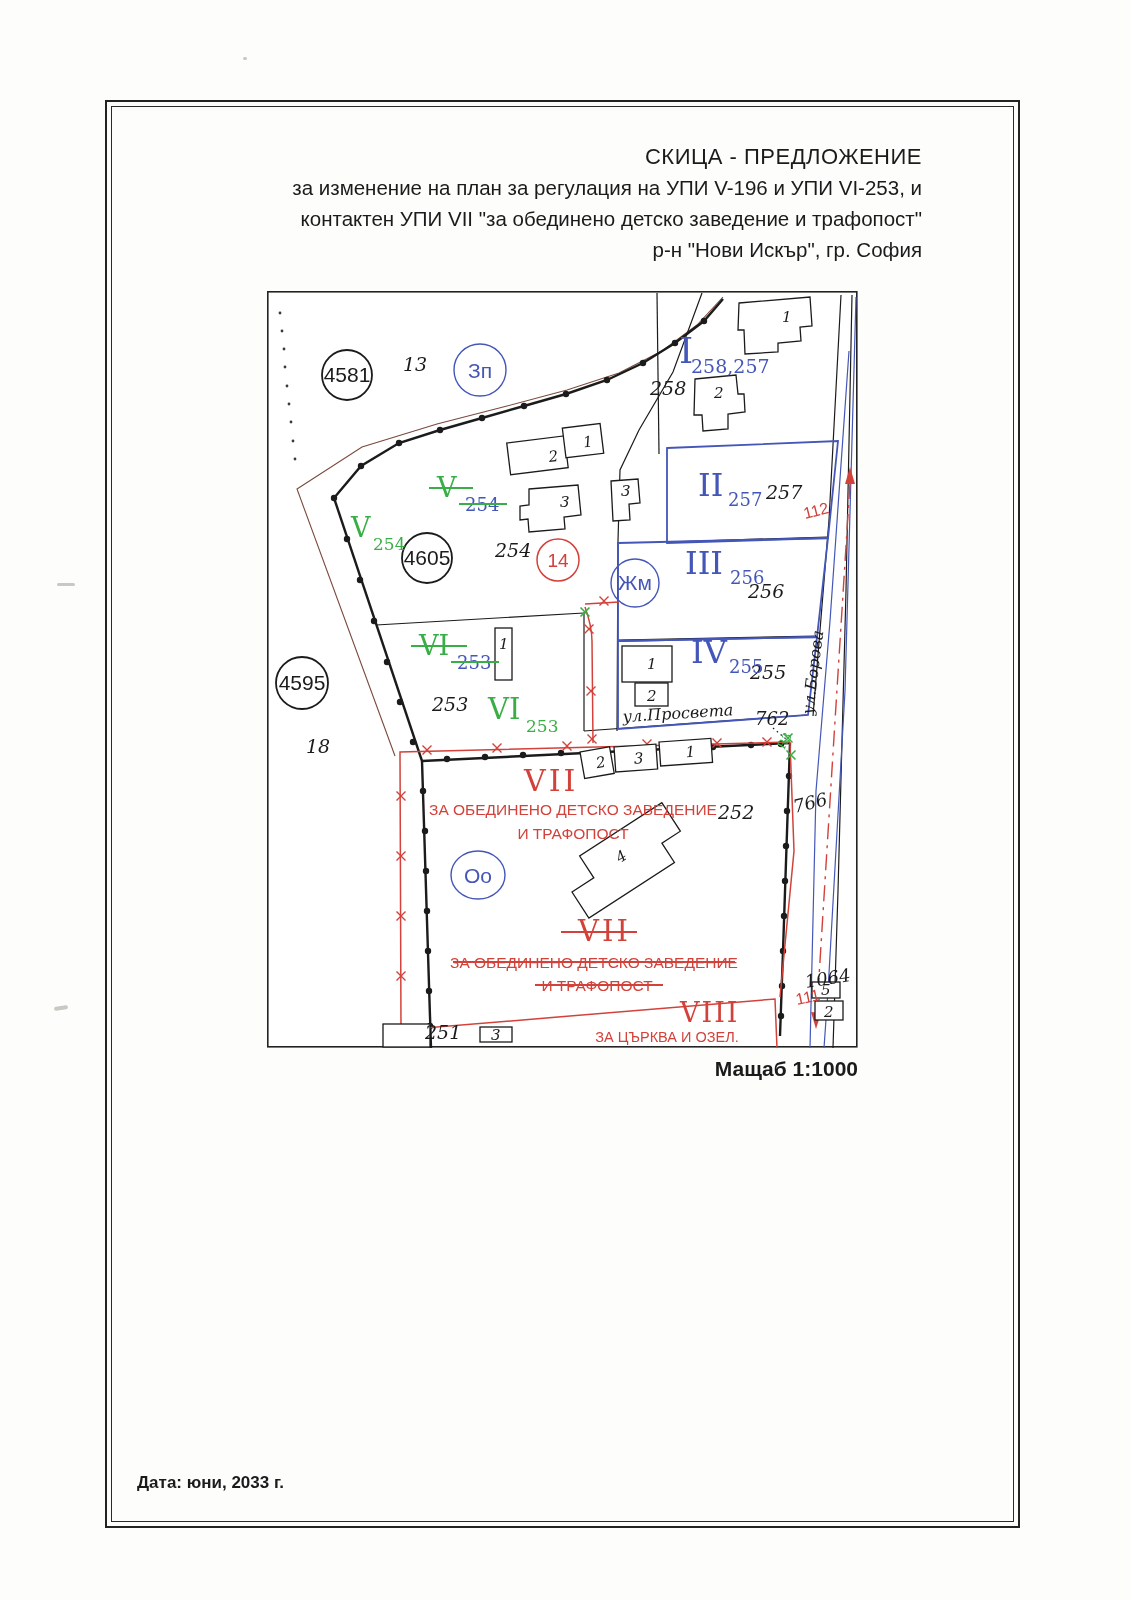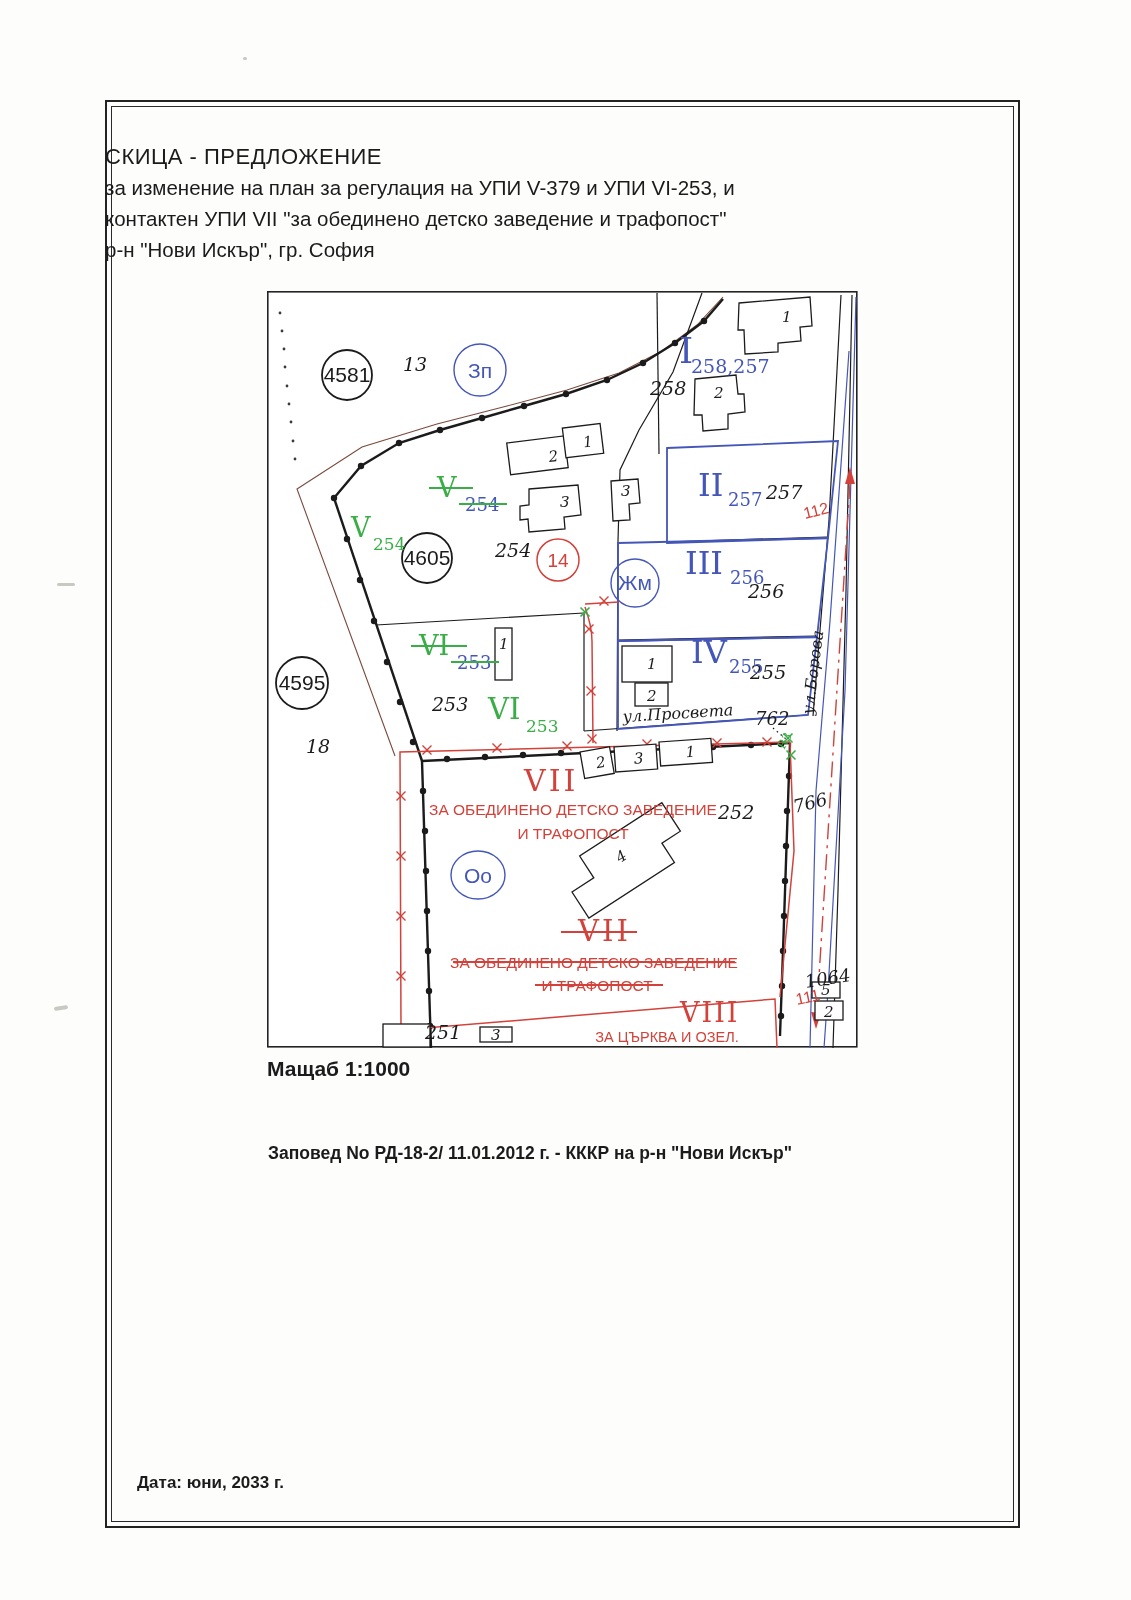--- a/index.html
+++ b/index.html
@@ -1,24 +1,24 @@
 <!DOCTYPE html>
 <html><head>
 <meta charset="utf-8">
 <style>
   html,body{margin:0;padding:0}
   body{width:1131px;height:1600px;background:#fdfdfc;position:relative;
        font-family:"Liberation Sans",sans-serif;color:#1b1b1b;overflow:hidden}
   .abs{position:absolute}
   .sheet-border-outer{left:105px;top:100px;width:911px;height:1424px;border:2.5px solid #232323}
   .sheet-border-inner{left:4px;top:4px;right:4px;bottom:4px;border:1.3px solid #2a2a2a;position:absolute}
-  .title-block{left:105px;top:141px;width:817px;text-align:left;line-height:31px}
+  .title-block{left:105px;top:141px;width:817px;text-align:right;line-height:31px}
   .title-line1{font-size:22px;letter-spacing:.5px}
   .title-line{font-size:20.5px}
-  .scale-label{left:267px;top:1057px;width:591px;text-align:left;font-size:21px;font-weight:bold}
+  .scale-label{left:267px;top:1057px;width:591px;text-align:right;font-size:21px;font-weight:bold}
   .orders-block{left:268px;top:1141px;font-size:17.5px;font-weight:bold;line-height:25px}
   .date-label{left:137px;top:1473px;font-size:17px;font-weight:bold}
   .speck{background:#c9c9c4;border-radius:2px}
   
   text{font-family:"Liberation Sans",sans-serif}
   .t-pt{font-size:21px;fill:#1b1b1b;text-anchor:middle}
   .t-zone{font-size:21px;fill:#4456b8;text-anchor:middle}
   .t-k14{font-size:19px;fill:#d2423a;text-anchor:middle}
   .t-cад{font:italic 19px "DejaVu Serif",serif;fill:#1b1b1b}
   .t-bld{font:italic 15px "DejaVu Serif",serif;fill:#1b1b1b}
@@ -42,21 +42,21 @@
 <div class="abs sheet-border-outer">
   <div class="sheet-border-inner"></div>
 </div>
 
 <div class="abs speck" style="left:243px;top:57px;width:4px;height:3px"></div>
 <div class="abs speck" style="left:57px;top:583px;width:18px;height:3px"></div>
 <div class="abs speck" style="left:54px;top:1006px;width:14px;height:4px;transform:rotate(-8deg)"></div>
 
 <div class="abs title-block">
   <div class="title-line1">СКИЦА - ПРЕДЛОЖЕНИЕ</div>
-  <div class="title-line">за изменение на план за регулация на УПИ V-379 и УПИ VI-253, и</div>
+  <div class="title-line">за изменение на план за регулация на УПИ V-196 и УПИ VI-253, и</div>
   <div class="title-line">контактен УПИ VII "за обединено детско заведение и трафопост"</div>
   <div class="title-line">р-н "Нови Искър", гр. София</div>
 </div>
 
 <svg class="abs" style="left:267px;top:291px" width="591" height="757" viewBox="0 0 591 757">
 
   <rect x="0.8" y="0.8" width="589" height="755" fill="#fff" stroke="#232323" stroke-width="1.6"></rect>
 
   <g fill="#3a3a3a">
     <circle cx="13" cy="22" r="1.4"></circle>
@@ -300,16 +300,15 @@
 
   <g>
     <text class="t-street" transform="translate(356,431) rotate(-3.5)">ул.Просвета</text>
     <text class="t-street" transform="translate(546,424) rotate(-83)">ул.Борова</text>
   </g>
 </svg>
 
 <div class="abs scale-label">Мащаб 1:1000</div>
 
 <div class="abs orders-block">
-  <div>Заповед No РД-18-2/ 11.01.2012 г. - КККР на р-н "Нови Искър"</div>
 </div>
 
 <div class="abs date-label">Дата: юни, 2033 г.</div>
 
 </body></html>

